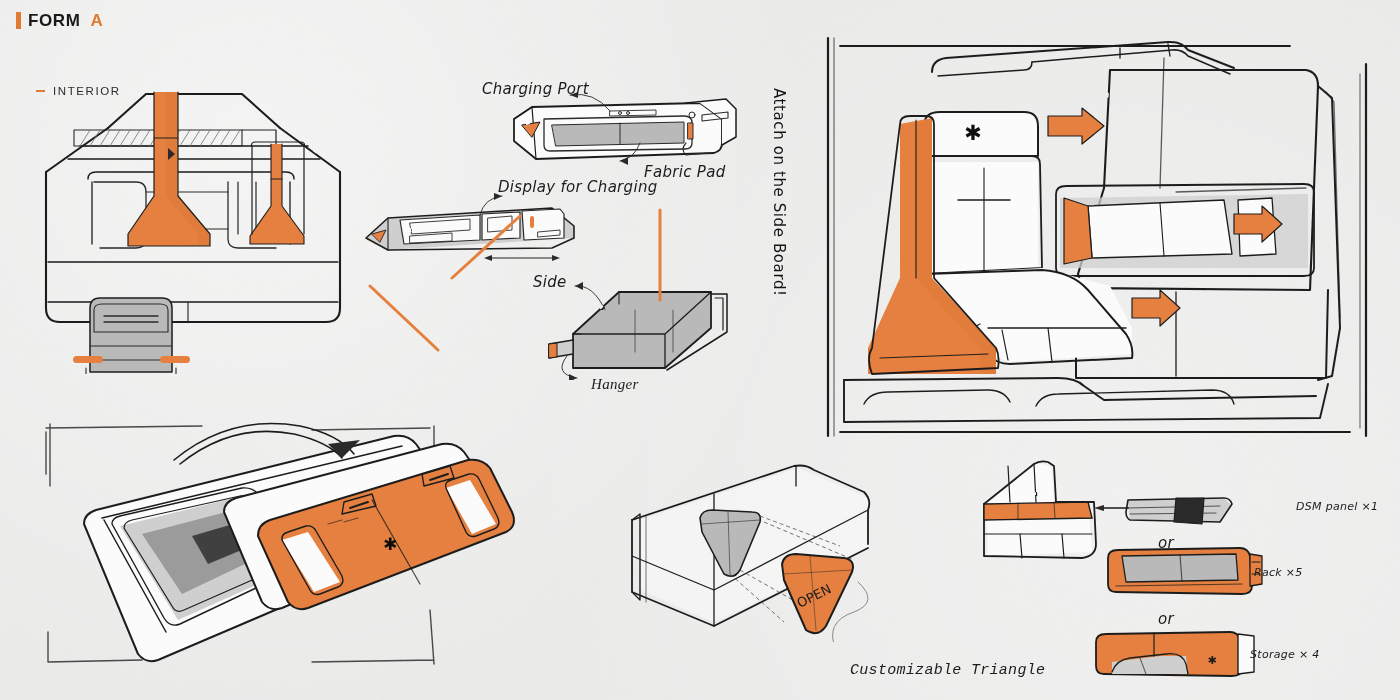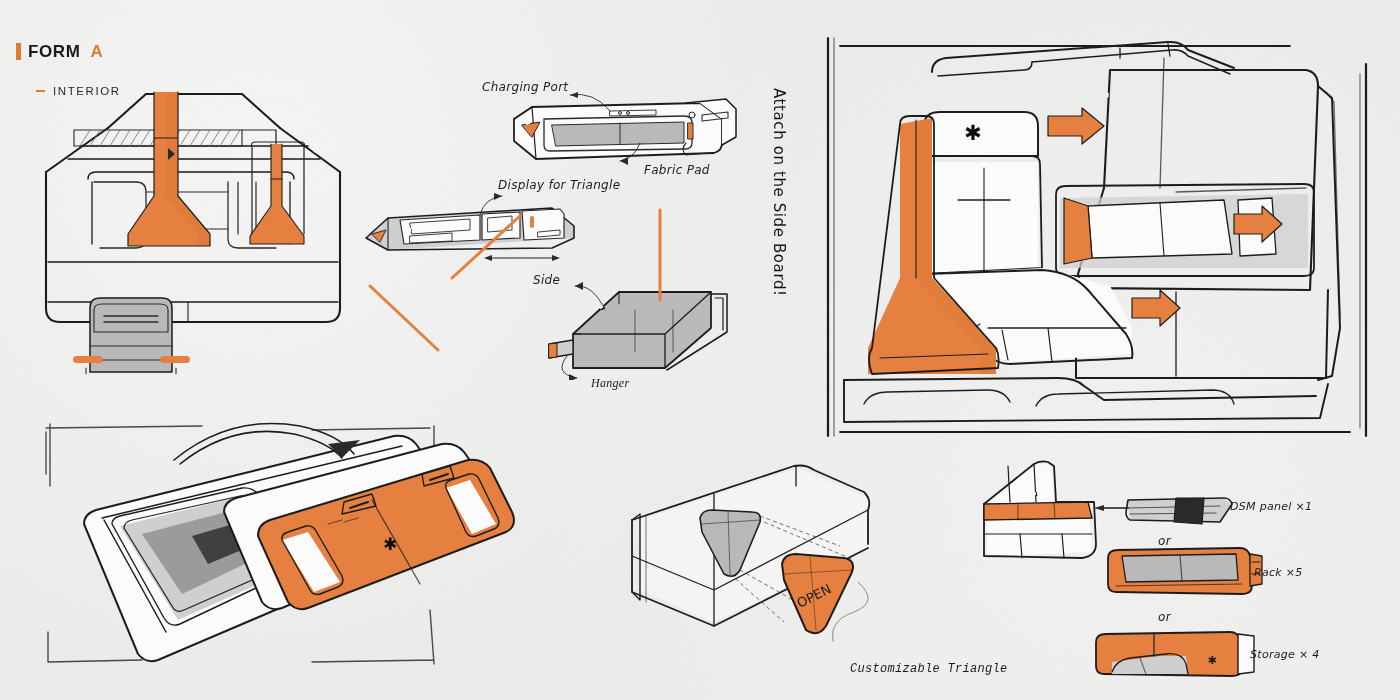--- a/index.html
+++ b/index.html
@@ -15,32 +15,32 @@
     position:absolute;inset:0;
     background:
       radial-gradient(circle at 18% 22%, rgba(255,255,255,.55), rgba(255,255,255,0) 45%),
       radial-gradient(circle at 80% 70%, rgba(255,255,255,.35), rgba(255,255,255,0) 50%),
       #ececeb;
   }
   #grain{
     position:absolute;inset:0;pointer-events:none;opacity:.5;
   }
   
-  .header{position:absolute;left:16px;top:12px;display:flex;gap:7px;z-index:40;margin-top:31px;}
+  .header{position:absolute;left:16px;top:12px;display:flex;gap:7px;z-index:40;}
   .hdr-bar{width:5px;height:17px;background:#e07b33;display:block;}
   .hdr-form{font-size:17px;font-weight:bold;letter-spacing:.6px;color:#1a1a1a;line-height:1;}
   .hdr-a{font-size:17px;font-weight:bold;letter-spacing:.6px;color:#e07b33;line-height:1;margin-left:3px;}
   .section-label{position:absolute;left:36px;top:75px;display:flex;align-items:center;gap:8px;z-index:40;margin-top:10px;}
   .sl-dash{width:9px;height:2px;background:#e07b33;}
   .sl-text{font-size:11.5px;letter-spacing:1.6px;color:#2b2b2b;font-weight:500;}
   
   .hand{
     position:absolute;
     font-family:"DejaVu Sans", sans-serif;
-    font-size:12px;color:#1c1c1c;
+    font-size:15px;color:#1c1c1c;
     white-space:nowrap;z-index:30;
     font-style:italic;
     letter-spacing:.3px;
   }
   .hand.big{font-size:11px;}
   .vert-title{
     position:absolute;left:788px;top:88px;
     font-family:"DejaVu Sans", sans-serif;
     font-size:15px;color:#141414;white-space:nowrap;
     transform:rotate(90deg);transform-origin:left top;
@@ -205,21 +205,21 @@
       <path class="ln" stroke-width=".9" d="M20 42 L34 38 L28 50 Z"></path>
 
       <path class="ln" stroke-width="1.1" d="M140 66 L200 66"></path>
       <path class="blk" d="M200 63 L208 66 L200 69 Z"></path>
       <path class="blk" d="M140 63 L132 66 L140 69 Z"></path>
 
       <path class="ln2" stroke-width=".9" d="M128 23 Q132 6 150 4"></path>
       <path class="blk" d="M150 4 L142 1 L142 8 Z"></path>
     </g>
   </svg>
-  <div class="hand" style="left:498px;top:178px;">Display for Triangle</div>
+  <div class="hand" style="left:498px;top:178px;">Display for Charging</div>
 
   <svg class="sk" style="left:545px;top:270px;" width="200" height="110">
     <g filter="url(#rough)">
       <path class="gry" d="M28 64 L74 22 L166 22 L166 58 L120 98 L28 98 Z"></path>
       <path class="ln" stroke-width="1.8" d="M28 64 L74 22 L166 22 L166 58 L120 98 L28 98 Z"></path>
       <path class="ln" stroke-width="1.3" d="M28 64 L120 64 L120 98 M120 64 L166 22"></path>
       <path class="ln" stroke-width="1.1" d="M90 40 L90 82 M128 40 L128 82" opacity=".55"></path>
       <path class="ln" stroke-width="1" d="M74 22 L74 34 M28 64 L36 64"></path>
 
       <path class="ln" stroke-width="1.5" d="M166 24 L182 24 L182 62 L122 100"></path>
@@ -431,19 +431,19 @@
       <path class="wht" d="M258 178 L274 180 L274 216 L258 218 Z"></path>
       <path class="ln" stroke-width="1.4" d="M258 178 L274 180 L274 216 L258 218 Z"></path>
       <path class="ln" stroke-width="1.2" d="M174 177 L174 218"></path>
       <path class="gry2" d="M132 206 L180 200 L206 200 L208 218 L132 218 Z"></path>
       <path class="ln" stroke-width="1.3" d="M132 216 Q136 204 150 202 L186 198 Q202 196 206 208 L208 218"></path>
       <path class="ln" stroke-width="1.1" d="M160 202 L166 218" opacity=".6"></path>
       <text x="232" y="208" font-family="DejaVu Sans, sans-serif" font-size="11" fill="#1a1a1a" text-anchor="middle">✱</text>
     </g>
   </svg>
 
-  <div class="hand big" style="left:1230px;top:500px;text-align:center;">DSM panel ×1</div>
+  <div class="hand big" style="left:1296px;top:500px;text-align:center;">DSM panel ×1</div>
   <div class="hand" style="left:1158px;top:534px;">or</div>
   <div class="hand big" style="left:1254px;top:566px;">Rack ×5</div>
   <div class="hand" style="left:1158px;top:610px;">or</div>
   <div class="hand big" style="left:1250px;top:648px;">Storage × 4</div>
 
 </div>
 
 </body></html>

